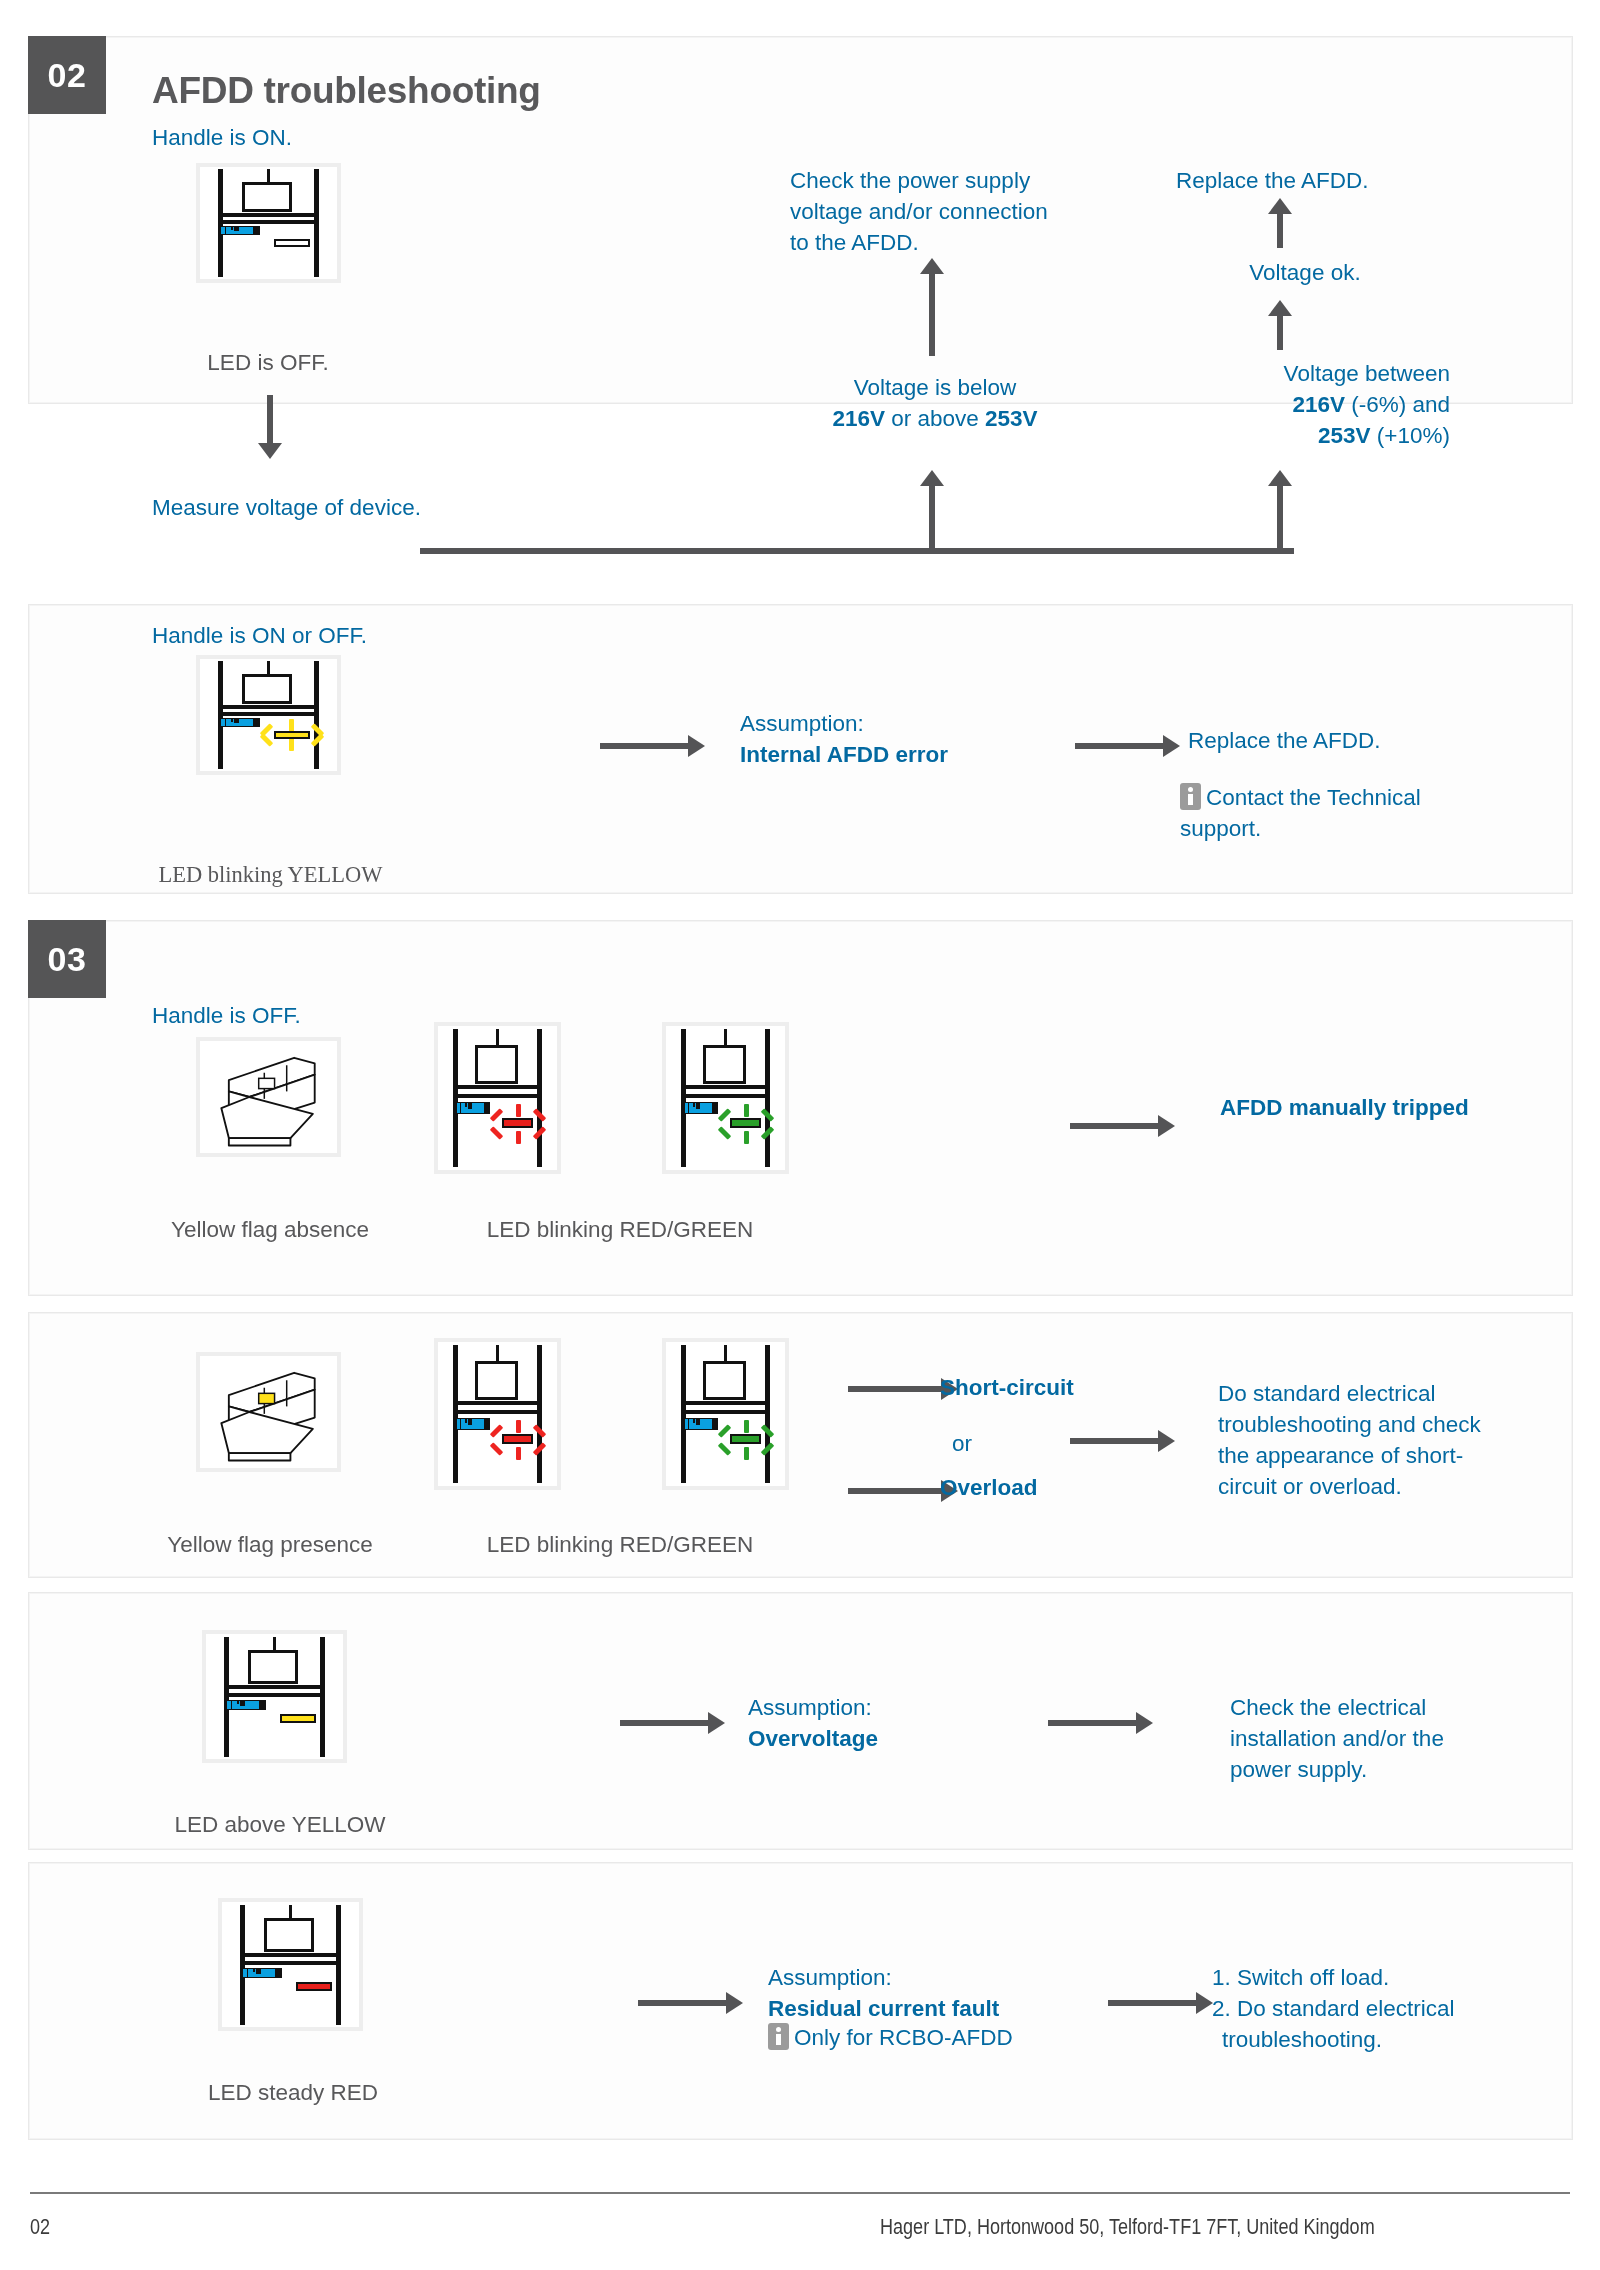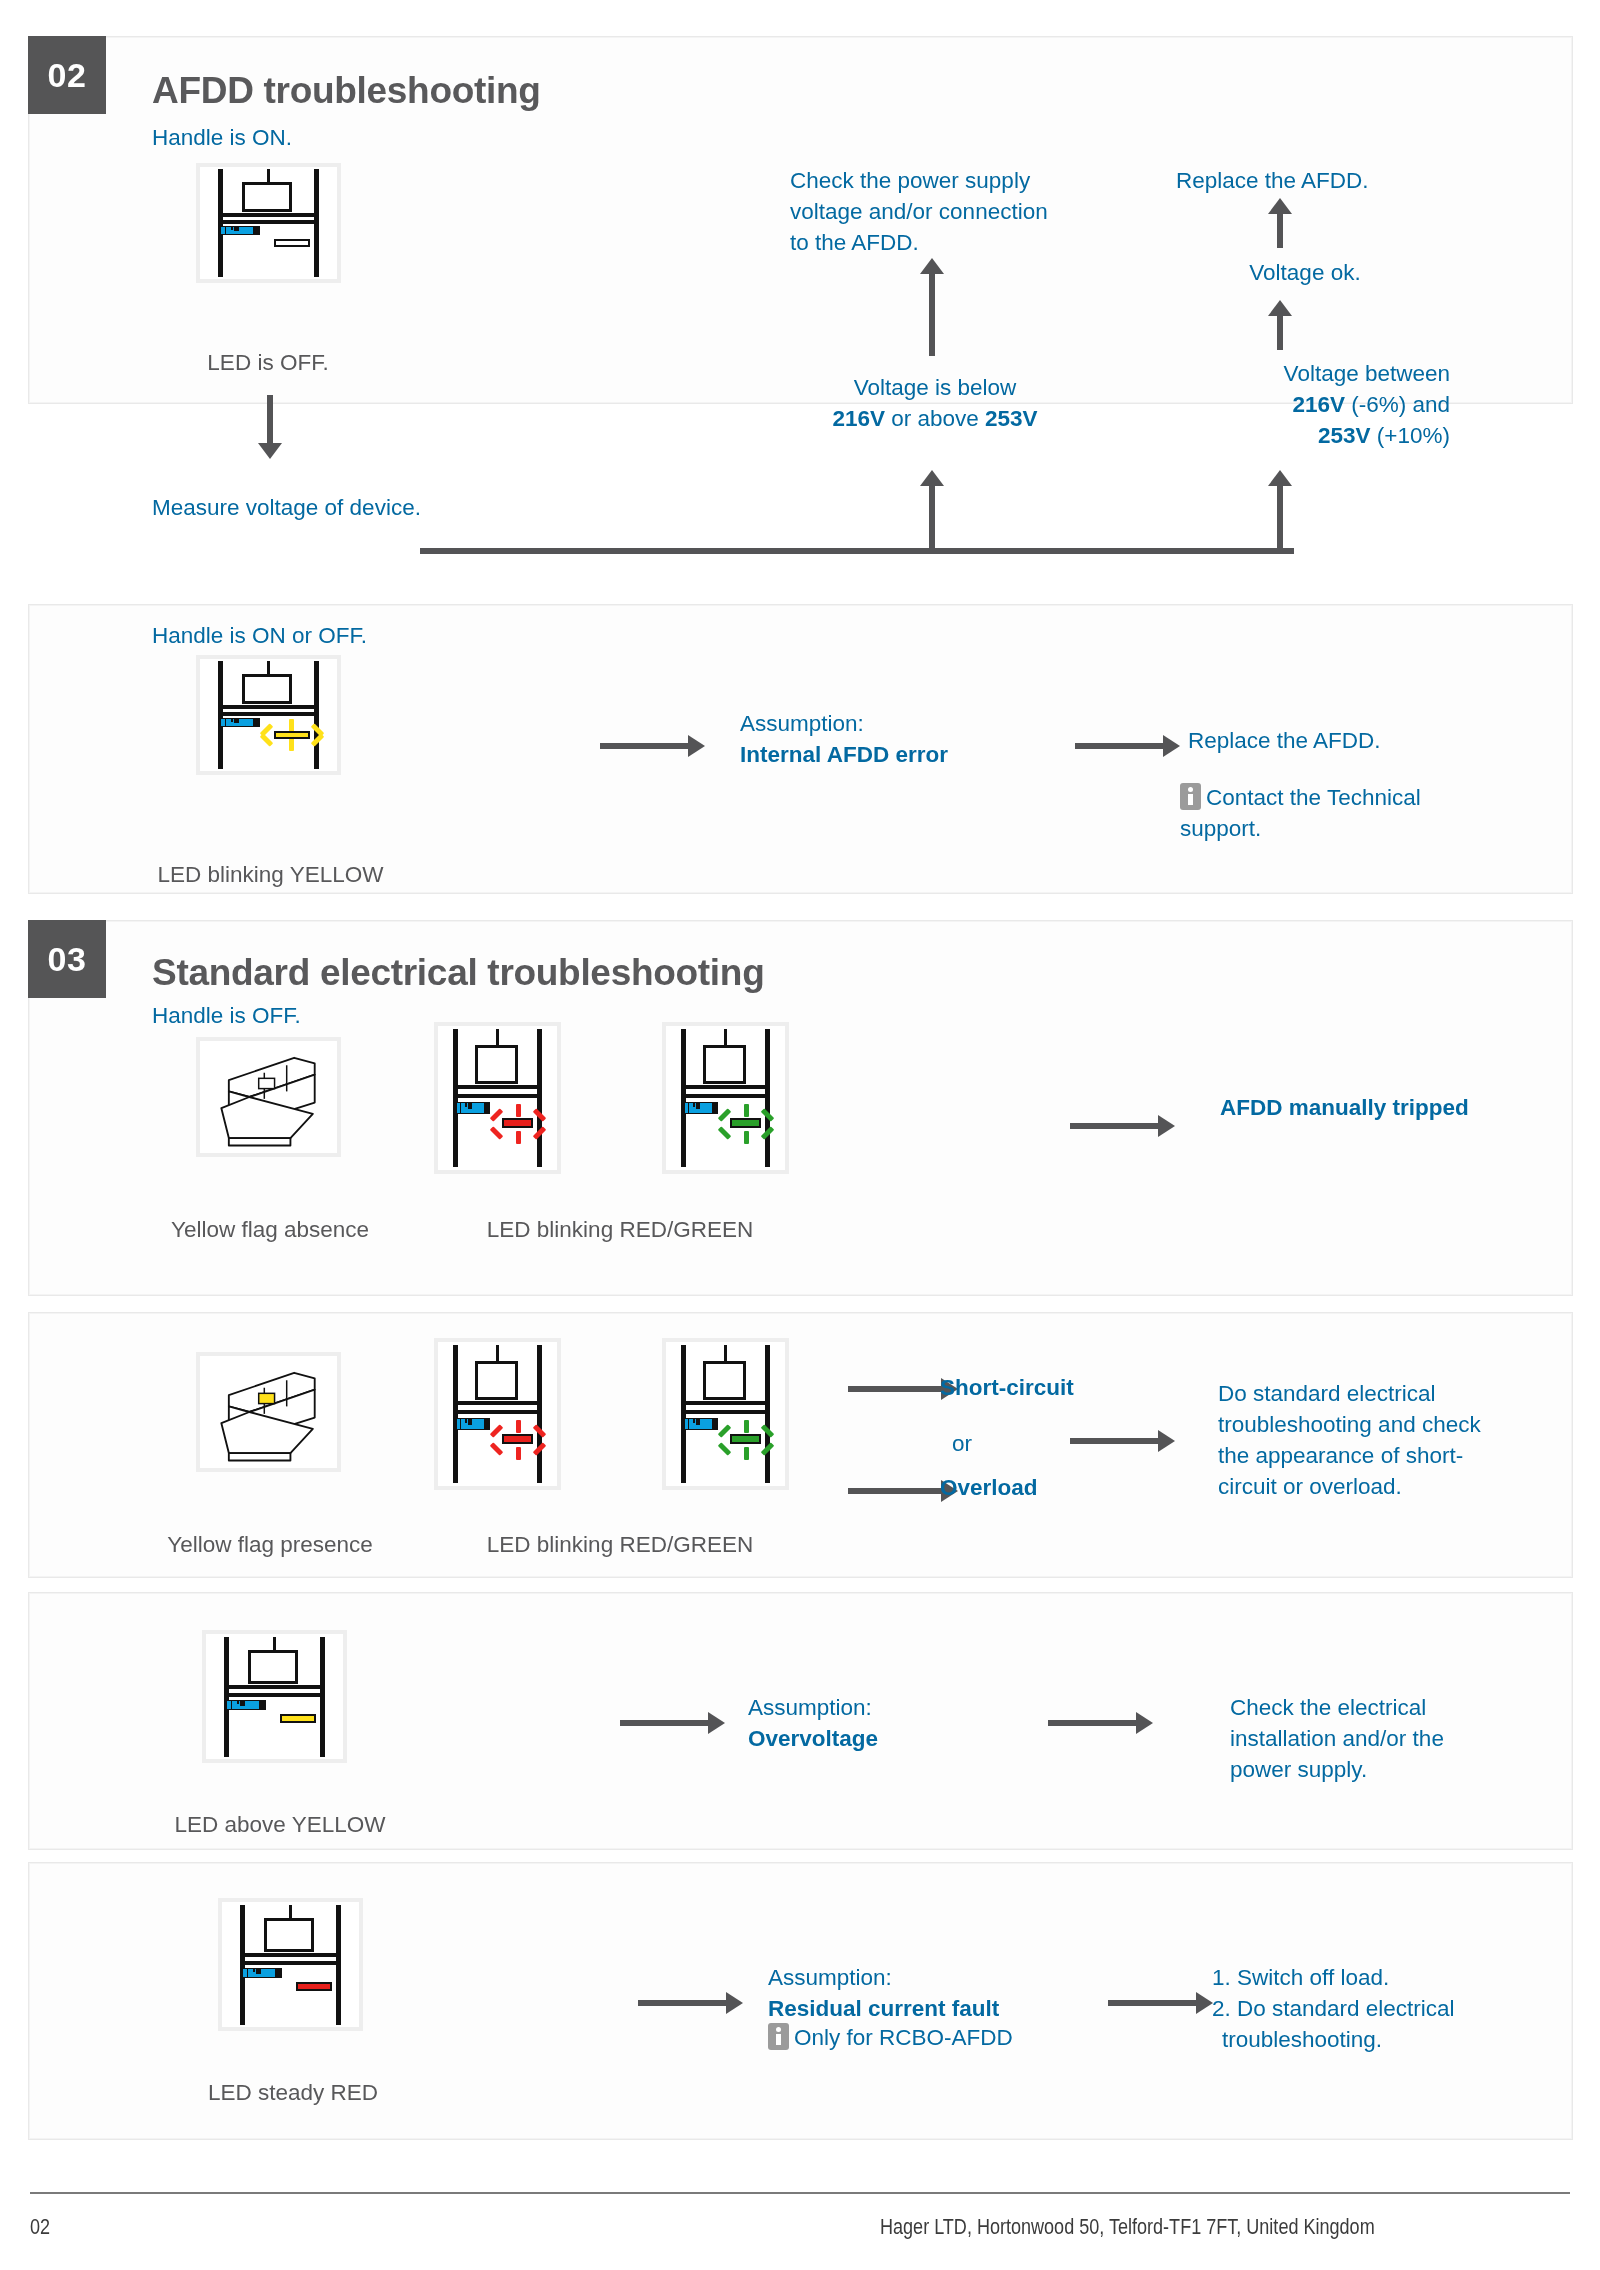--- a/index.html
+++ b/index.html
@@ -279,21 +279,21 @@
         <span class="t"></span>
           <span class="b"></span>
           <span class="tl"></span>
         <span class="tr"></span>
           <span class="bl"></span>
           <span class="br"></span>
       </div>
       <div class="led yellow"></div>
     </div>
   </div>
-  <div class="cap" style="left:148px; top:860px; width:245px;">LED blinking YELLOW</div>
+  <div class="cap" style="left:148px; top:860px; width:245px;font-family:Liberation Serif, serif;">LED blinking YELLOW</div>
 
   <div class="arrow-r" style="left:600px; top:735px; width:105px;">
     <div class="shaft" style="width:88px;"></div>
       <div class="head" style="left:88px;"></div>
   </div>
 
   <div class="txt" style="left:740px; top:708px; width:360px;">
     <span>Assumption:</span><br>
     <b>Internal AFDD error</b>
   </div>
@@ -304,21 +304,20 @@
   </div>
 
   <div class="txt" style="left:1188px; top:725px;">Replace the AFDD.</div>
   <div class="txt" style="left:1180px; top:782px; width:300px;">
     <span class="info-icon"></span><span>Contact the Technical support.</span>
   </div>
 
   <div class="panel" style="left:28px; top:920px; width:1545px; height:376px;"></div>
 
   <div class="badge" style="left:28px; top:920px;">03</div>
-  <div class="sec-title" style="left:152px; top:952px;">Standard electrical troubleshooting</div>
 
   <div class="txt" style="left:152px; top:1000px;">Handle is OFF.</div>
 
   <div class="iso" style="left:196px; top:1037px; width:145px; height:120px;">
     <svg viewBox="0 0 145 120">
       <g fill="#ffffff" stroke="#111" stroke-width="2" stroke-linejoin="round">
         <path d="M30 42 L100 18 L122 24 L122 36 L52 60 L30 54 Z"></path>
         <path d="M30 54 L52 60 L52 88 L30 82 Z"></path>
         <path d="M52 60 L122 36 L122 66 L52 88 Z"></path>
         <path d="M22 72 L52 60 L120 78 L96 104 L30 104 Z"></path>

